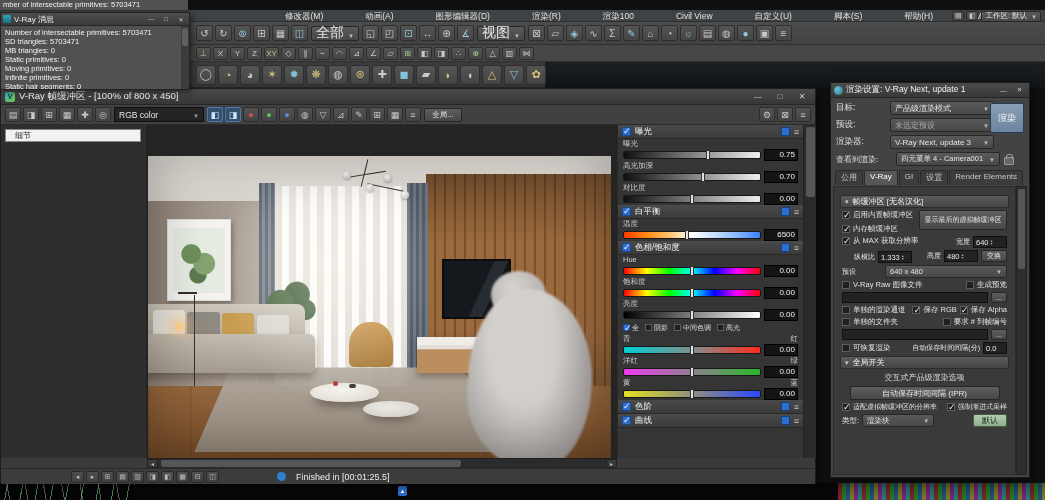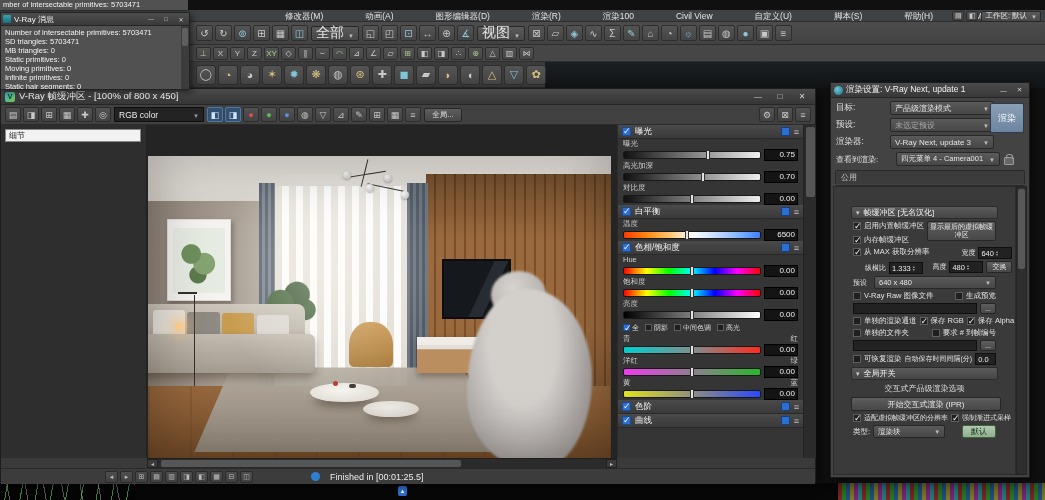--- a/index.html
+++ b/index.html
@@ -91,26 +91,26 @@
   .fb-toolbar{position:absolute;left:0;top:16px;width:100%;height:20px;background:#414141;border-bottom:1px solid #2b2b2b;display:flex;align-items:center;gap:3px;padding:0 4px;}
   .fic{display:inline-flex;align-items:center;justify-content:center;width:16px;height:15px;color:#c9c9c9;background:linear-gradient(#525252,#434343);border:1px solid #2c2c2c;border-radius:2px;font-size:9px;flex:none;}
   .fb-mid .fic:nth-child(1),.fb-mid .fic:nth-child(2){background:#35506e;border-color:#4a7ab0;color:#cfe2ff;}
   .fb-mid .fic:nth-child(3){color:#e24c4c;}
   .fb-mid .fic:nth-child(4){color:#58c158;}
   .fb-mid .fic:nth-child(5){color:#5a8fe0;}
   .fb-dd{display:inline-flex;align-items:center;justify-content:space-between;width:90px;height:15px;background:#232323;border:1px solid #0f0f0f;padding:0 4px;font-size:8.5px;color:#e8e8e8;}
   .fb-dd .caret::after{content:"▼";font-size:6px;color:#999;}
   .fb-global{width:38px;height:14px;font-size:7.5px;}
   .fb-left{position:absolute;left:0;top:36px;width:146px;height:333px;background:#2e2e2e;border-right:1px solid #222;}
-  .fb-hist-field{position:absolute;left:4px;top:4px;width:136px;height:13px;background:#f2f2f2;border:1px solid #888;color:#222;font-size:8px;line-height:11px;padding:0 3px;}
+  .fb-hist-field{position:absolute;left:4px;top:4px;width:136px;height:13px;background:#f2f2f2;border:1px solid #888;color:#222;font-size:8px;line-height:11px;padding:0 9px;}
   .fb-canvas{position:absolute;left:146px;top:36px;width:470px;height:333px;background:#242424;overflow:hidden;}
   .fb-hscroll{position:absolute;left:146px;top:369px;width:470px;height:10px;background:#2b2b2b;border-top:1px solid #1f1f1f;}
   .fb-hscroll .arrow{position:absolute;top:0;width:11px;height:9px;display:inline-flex;align-items:center;justify-content:center;font-size:6px;color:#bbb;background:#3a3a3a;border:1px solid #222;}
   .fb-hscroll .thumb{position:absolute;left:14px;top:1px;width:300px;height:7px;background:#565656;border-radius:2px;}
-  .fb-status{position:absolute;left:0;top:379px;width:100%;height:16px;background:#3c3c3c;border-top:1px solid #2a2a2a;display:flex;align-items:center;gap:2px;padding-left:104px;}
+  .fb-status{position:absolute;left:0;top:379px;width:100%;height:16px;background:#3c3c3c;border-top:1px solid #2a2a2a;display:flex;align-items:center;gap:2px;padding-left:70px;}
   .sic{display:inline-flex;align-items:center;justify-content:center;width:13px;height:12px;color:#bdbdbd;background:linear-gradient(#4e4e4e,#404040);border:1px solid #2a2a2a;border-radius:2px;font-size:7px;flex:none;}
   .fb-status .bluedot{width:9px;height:9px;border-radius:50%;background:#2d7fd0;margin-left:56px;flex:none;}
   .fb-status .stext{margin-left:8px;font-size:9px;color:#ececec;white-space:nowrap;}
   .fb-vscroll{position:absolute;left:802px;top:36px;width:13px;height:333px;background:#2b2b2b;border-left:1px solid #222;}
   .fb-vscroll .thumb{position:absolute;left:2px;top:2px;width:9px;height:70px;background:#565656;border-radius:2px;}
 
   
   .fb-corr{position:absolute;left:616px;top:36px;width:186px;height:333px;background:#353535;border-left:1px solid #2a2a2a;overflow:hidden;}
   .sec{display:flex;align-items:center;gap:4px;height:14px;background:linear-gradient(#4a4a4a,#3a3a3a);border-bottom:1px solid #292929;padding:0 4px;}
   .sectitle{flex:1;font-size:8.5px;color:#f2f2f2;white-space:nowrap;}
@@ -186,24 +186,24 @@
   .rswin{left:830px;top:82px;width:200px;height:396px;background:#434343;border:1px solid #1b1b1b;z-index:25;box-shadow:3px 3px 10px rgba(0,0,0,.55);font-size:8.5px;}
   .rs-title{height:15px;background:linear-gradient(#4b4b4b,#383838);border-bottom:1px solid #262626;display:flex;align-items:center;gap:3px;padding:0 3px;}
   .rs-logo{width:9px;height:9px;background:radial-gradient(circle at 35% 35%,#69c6d8,#1f7083);border-radius:50%;flex:none;}
   .rs-title .tt{flex:1;font-size:8.5px;color:#f0f0f0;white-space:nowrap;overflow:hidden;}
   .rs-title .wbtn{width:13px;height:11px;font-size:6.5px;}
   .rs-row{display:flex;align-items:center;gap:4px;margin:3px 5px 0 5px;height:14px;}
   .rs-label{width:50px;flex:none;color:#e0e0e0;font-size:8.5px;white-space:nowrap;}
   .rs-dd{width:104px;height:14px;font-size:8px;justify-content:space-between;}
   .rs-render-btn{position:absolute;right:5px;top:20px;width:34px;height:30px;background:linear-gradient(#8aa0b6,#6c84a0);border:1px solid #2c3c50;border-radius:2px;color:#fff;font-size:9px;display:flex;align-items:center;justify-content:center;}
   .rs-tabs{display:flex;gap:1px;marg
-in:0;padding:4px 4px 0 4px;height:19px;flex-direction:column;}
+in:0;padding:4px 4px 0 4px;height:19px;}
   .tab{padding:1px 5px;background:#3c3c3c;border:1px solid #2a2a2a;border-bottom:none;font-size:8px;color:#c8c8c8;border-radius:2px 2px 0 0;white-space:nowrap;}
   .tab.active{background:#575757;color:#fff;}
-  .rs-body{position:absolute;left:2px;top:103px;width:183px;height:289px;background:#3a3a3a;border:1px solid #2b2b2b;padding:17px;overflow:hidden;}
+  .rs-body{position:absolute;left:2px;top:103px;width:183px;height:289px;background:#3a3a3a;border:1px solid #2b2b2b;padding:6px;overflow:hidden;}
   .rs-scroll{position:absolute;right:2px;top:103px;width:11px;height:289px;background:#2e2e2e;border:1px solid #242424;}
   .rs-scroll .thumb{position:absolute;left:1px;top:2px;width:7px;height:80px;background:#575757;border-radius:2px;}
   .rollout{background:linear-gradient(#5b5b5b,#454545);border:1px solid #2c2c2c;border-radius:2px;height:13px;display:flex;align-items:center;padding:0 4px;gap:4px;margin:2px 0;font-size:8px;color:#f2f2f2;white-space:nowrap;}
   .rollout .arr::after{content:"▾";font-size:7px;color:#ccc;}
   .ro-row{display:flex;align-items:center;gap:3px;margin:2px 2px 0 2px;font-size:7.5px;color:#e2e2e2;white-space:nowrap;}
   .ro-row label{display:inline-flex;align-items:center;gap:3px;white-space:nowrap;}
   .ro-right{margin-left:auto;display:inline-flex;align-items:center;gap:3px;}
   .show-vfb{width:88px;height:20px;font-size:7px;line-height:8px;text-align:center;white-space:normal;padding:0 2px;}
   .pathfld{flex:1;height:11px;background:#222;border:1px solid #101010;}
   .mini{font-size:7px;}
@@ -831,21 +831,21 @@
             <span>0.0</span>
           </span>
       </div>
 
       <div class="rollout">
         <span class="arr"></span>
         <span>全局开关</span>
       </div>
 
       <div class="ipr-head">交互式产品级渲染选项</div>
-      <button class="btn ipr-btn">开始交互式渲染 (IPR)</button>
+      <button class="btn ipr-btn">自动保存时间间隔 (IPR)</button>
       <div class="ro-row" style="font-size:7px;">
         <label>
             <span class="cb sm on"></span>
             <span>适配虚拟帧缓冲区的分辨率</span>
           </label>
         <label class="ro-right">
             <span class="cb sm on"></span>
             <span>强制渐进式采样</span>
           </label>
       </div>

